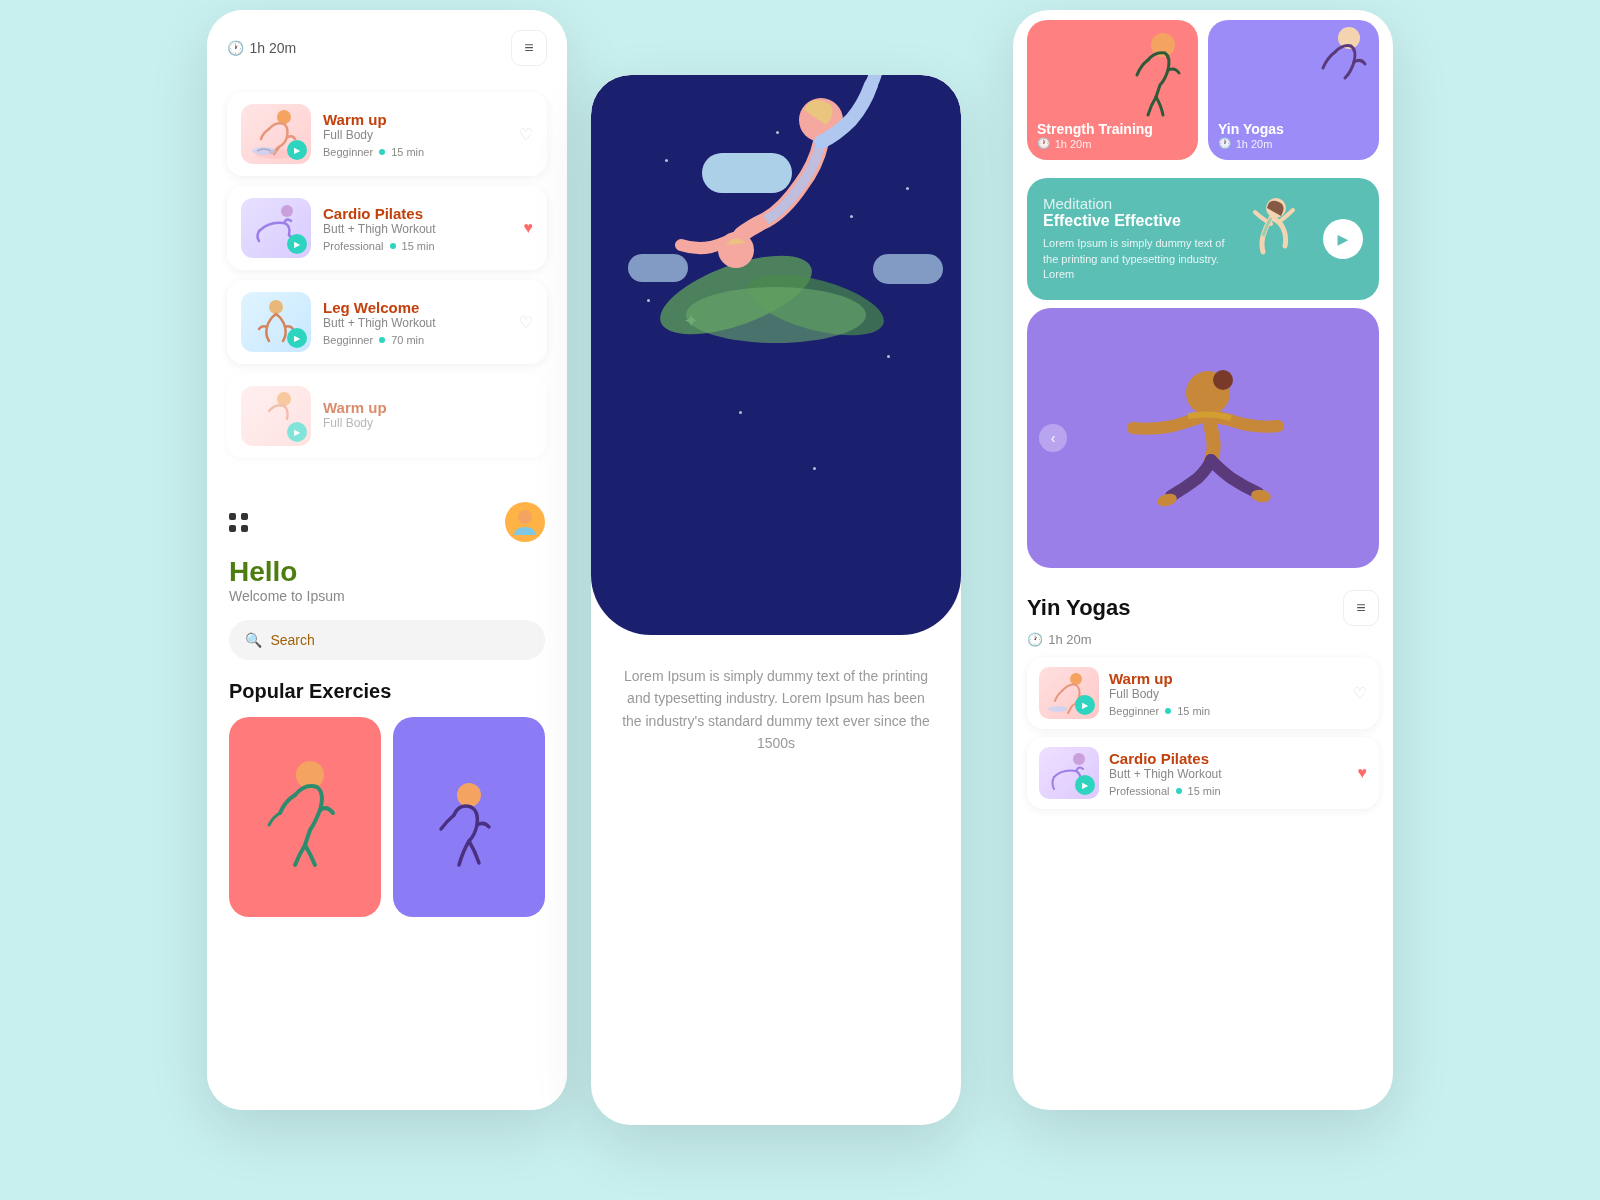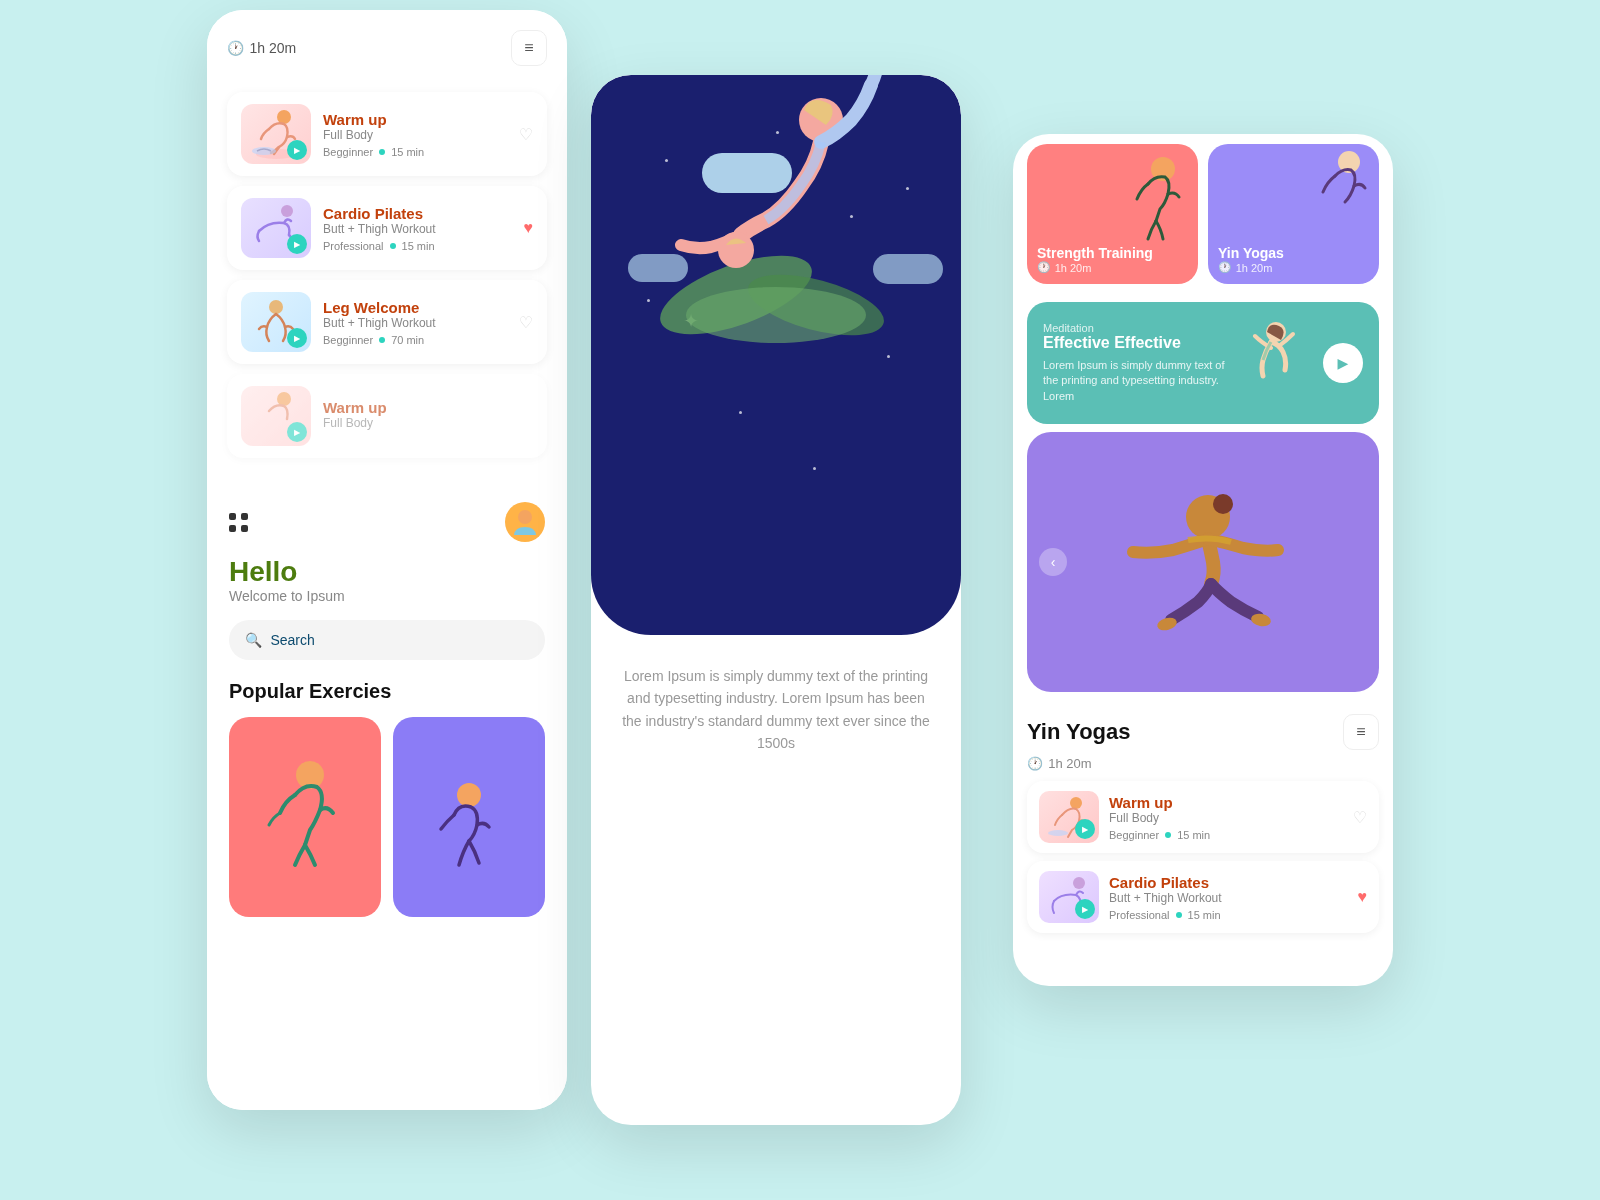--- a/index.html
+++ b/index.html
@@ -116,21 +116,21 @@
     .search-bar {
       margin: 0 22px 20px;
       background: #f4f4f4;
       border-radius: 24px;
       padding: 12px 16px;
       display: flex;
       align-items: center;
       gap: 8px;
     }
     .search-icon { color: #aaa; font-size: 14px; }
-    .search-placeholder { font-size: 14px; color: #0c4a6e; }
+    .search-placeholder { font-size: 14px; color: #a16207; }
     .section-title { font-size: 20px; font-weight: 800; color: #111; padding: 0 22px 14px; }
     .popular-grid {
       display: flex;
       gap: 12px;
       padding: 0 22px;
     }
     .popular-card {
       flex: 1;
       border-radius: 20px;
       height: 200px;
@@ -197,21 +197,21 @@
       border-radius: 30px;
       padding: 16px 60px;
       font-size: 16px;
       font-weight: 600;
       cursor: pointer;
     }
 
     
     .phone-right {
       width: 380px;
-      height: 852px;
+      height: 1100px;
       margin-top: -80px;
       margin-left: 28px;
     }
     .right-top-cards {
       display: flex;
       gap: 10px;
       padding: 10px 14px 10px;
     }
     .category-card {
       flex: 1;
@@ -232,21 +232,21 @@
       margin: 8px 14px;
       background: #5bbfb5;
       border-radius: 20px;
       padding: 16px;
       display: flex;
       align-items: center;
       gap: 12px;
       position: relative;
     }
     .featured-text { flex: 1; }
-    .featured-label { font-size: 11px; color: rgba(255,255,255,0.8); }
+    .featured-label { font-size: 15px; color: rgba(255,255,255,0.8); }
     .featured-name { font-size: 16px; font-weight: 700; color: #fff; margin-bottom: 6px; }
     .featured-desc { font-size: 11px; color: rgba(255,255,255,0.85); line-height: 1.4; }
     .featured-play {
       width: 40px; height: 40px;
       background: #fff;
       border-radius: 50%;
       display: flex; align-items: center; justify-content: center;
       color: #5bbfb5; font-size: 14px;
       flex-shrink: 0;
     }

